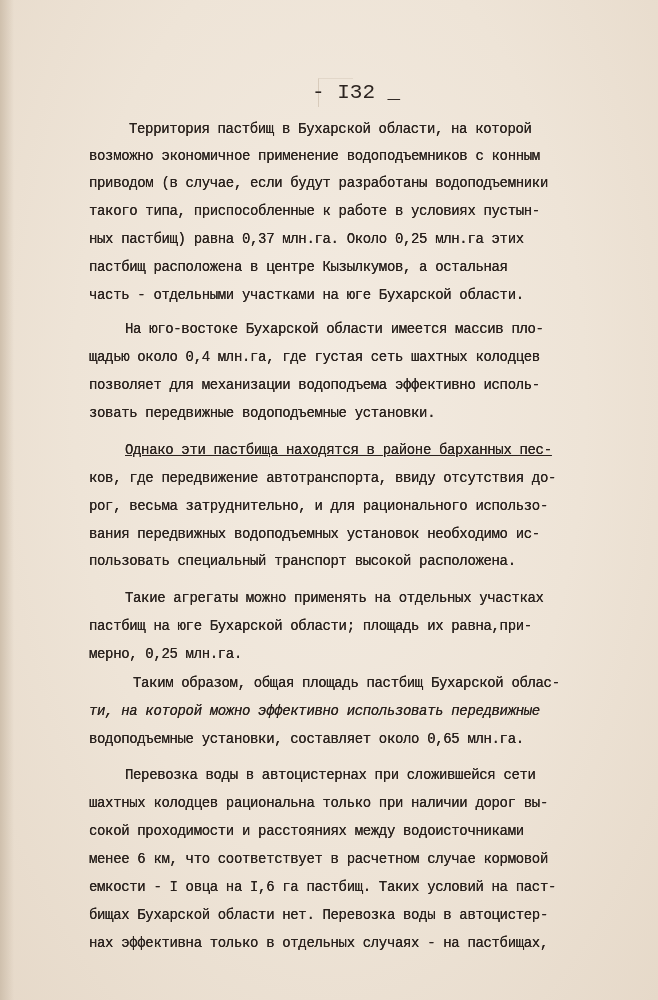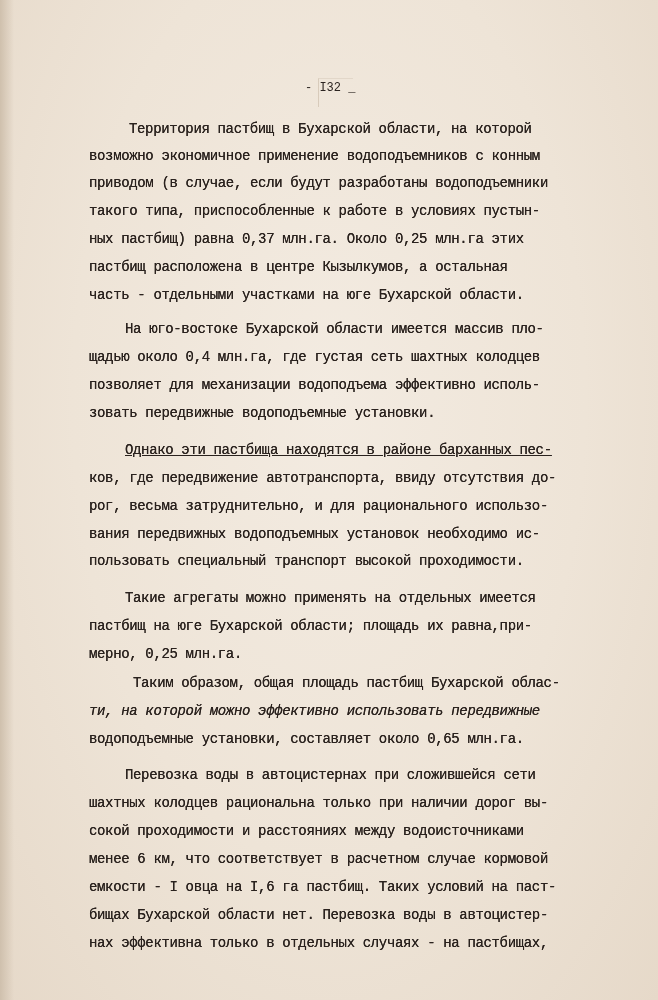--- a/index.html
+++ b/index.html
@@ -11,23 +11,23 @@
   .page {
     position: absolute; left: 0; top: 0; width: 658px; height: 1000px;
     background:
       radial-gradient(ellipse at 50% 40%, #f3ebe1 0%, #eee4d7 55%, #e6d9c9 100%);
   }
   .edge-left {
     position: absolute; left: 0; top: 0; width: 14px; height: 1000px;
     background: linear-gradient(to right, #cfc0ad, rgba(230,218,203,0));
   }
   .page-number {
-    position: absolute; left: 305px; top: 81px;
+    position: absolute; left: 312px; top: 81px;
     font-family: "Liberation Mono", "DejaVu Sans Mono", monospace;
-    font-size: 12px; color: #2c2420; letter-spacing: 0px;
+    font-size: 21px; color: #2c2420; letter-spacing: 0px;
     white-space: pre;
   }
   .pn-box {
     position: absolute; left: 318px; top: 78px; width: 34px; height: 28px;
     border-left: 1px solid #d8cbbb; border-top: 1px solid #e2d7c9;
   }
   .line {
     position: absolute;
     font-family: "Liberation Mono", "DejaVu Sans Mono", monospace;
     font-size: 14px;
@@ -55,23 +55,23 @@
 
   <div class="line" style="left:125px; top:321px;">На юго-востоке Бухарской области имеется массив пло-</div>
   <div class="line" style="left:89px;  top:349px;">щадью около 0,4 млн.га, где густая сеть шахтных колодцев</div>
   <div class="line" style="left:89px;  top:377px;">позволяет для механизации водоподъема эффективно исполь-</div>
   <div class="line" style="left:89px;  top:405px;">зовать передвижные водоподъемные установки.</div>
 
   <div class="line" style="left:125px; top:442px;text-decoration:underline;">Однако эти пастбища находятся в районе барханных пес-</div>
   <div class="line" style="left:89px;  top:470px;">ков, где передвижение автотранспорта, ввиду отсутствия до-</div>
   <div class="line" style="left:89px;  top:498px;">рог, весьма затруднительно, и для рационального использо-</div>
   <div class="line" style="left:89px;  top:526px;">вания передвижных водоподъемных установок необходимо ис-</div>
-  <div class="line" style="left:89px;  top:553px;">пользовать специальный транспорт высокой проходимости.</div>
+  <div class="line" style="left:89px;  top:553px;">пользовать специальный транспорт высокой расположена.</div>
 
-  <div class="line" style="left:125px; top:590px;">Такие агрегаты можно применять на отдельных имеется</div>
+  <div class="line" style="left:125px; top:590px;">Такие агрегаты можно применять на отдельных участках</div>
   <div class="line" style="left:89px;  top:618px;">пастбищ на юге Бухарской области; площадь их равна,при-</div>
   <div class="line" style="left:89px;  top:646px;">мерно, 0,25 млн.га.</div>
 
   <div class="line" style="left:125px; top:675px;margin-left:8px;">Таким образом, общая площадь пастбищ Бухарской облас-</div>
   <div class="line" style="left:89px;  top:703px;font-style:italic;">ти, на которой можно эффективно использовать передвижные</div>
   <div class="line" style="left:89px;  top:731px;">водоподъемные установки, составляет около 0,65 млн.га.</div>
 
   <div class="line" style="left:125px; top:767px;">Перевозка воды в автоцистернах при сложившейся сети</div>
   <div class="line" style="left:89px;  top:795px;">шахтных колодцев рациональна только при наличии дорог вы-</div>
   <div class="line" style="left:89px;  top:823px;">сокой проходимости и расстояниях между водоисточниками</div>

